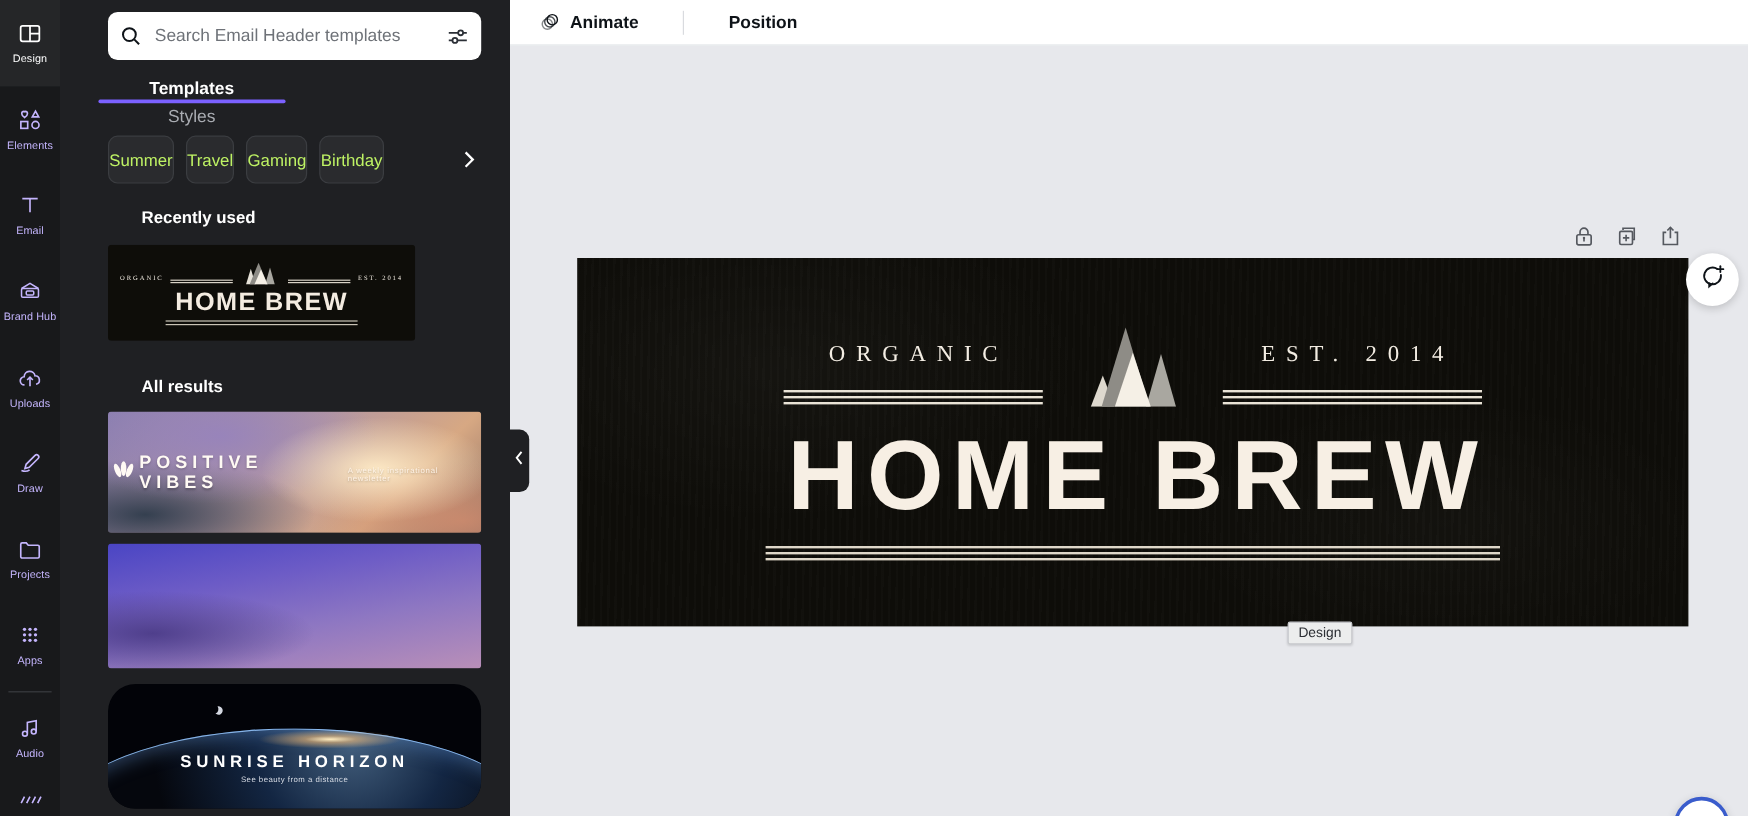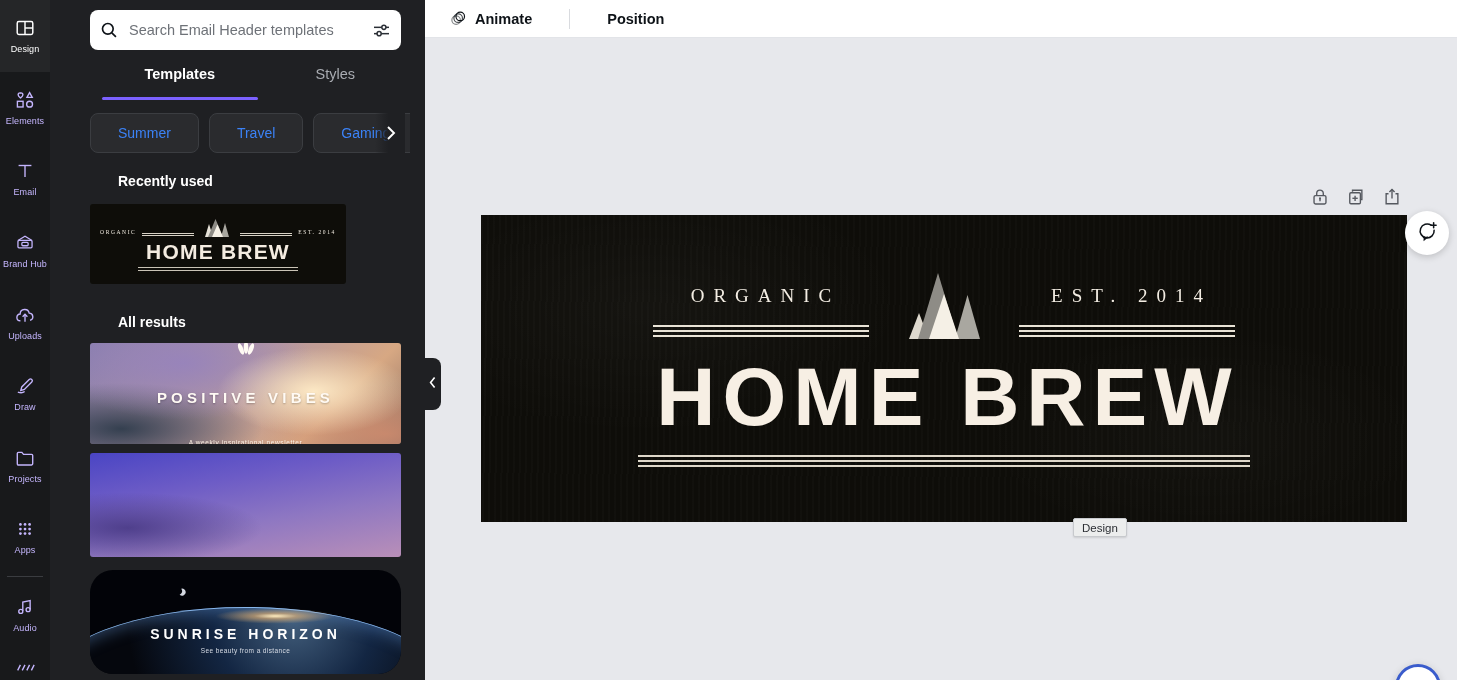--- a/index.html
+++ b/index.html
@@ -61,48 +61,49 @@
   .search-input {
     flex: 1; border: 0; outline: 0; background: transparent;
     font-family: "Liberation Sans", sans-serif;
     font-size: 14.5px; color: #0e1318;
     padding-left: 10px;
   }
   .search-input::placeholder { color: #6e7278; }
   .filter-ico { width: 19px; height: 19px; flex: 0 0 19px; color: #2b2f36; cursor: pointer; }
 
   .tabs {
-    position: absolute; left: 52px; top: 58px;
+    position: absolute; left: 32px; top: 58px;
     width: 311px; height: 38px;
     display: flex;
+    flex-direction: column;
   }
   .tab {
     width: 50%; text-align: center;
     font-size: 14.5px; color: #a9acb2;
     padding-top: 8px; cursor: pointer; position: relative;
   }
   .tab.active { color: #ffffff; font-weight: bold; }
   .tab .underline {
     position: absolute; left: 0; bottom: -4px;
     width: 100%; height: 3px; background: #7b61ff;
     border-radius: 2px;
   }
 
   .chips {
     position: absolute; left: 40px; top: 112px;
     width: 320px; height: 42px;
     display: flex; gap: 10px; align-items: center;
     overflow: hidden;
   }
   .chip {
-    height: 40px; padding: 0 27px;
+    height: 40px; padding: 0 0;
     display: flex; align-items: center;
     border: 1px solid #3b3d41; border-radius: 8px;
     background: #2a2b2e;
-    color: #3b82f6; font-size: 14px; white-space: nowrap;
+    color: #bef264; font-size: 14px; white-space: nowrap;
     cursor: pointer;
   }
   .chip-next {
     position: absolute; right: 20px; top: 112px;
     width: 30px; height: 42px;
     display: flex; align-items: center; justify-content: center;
     color: #ffffff; cursor: pointer;
     background: linear-gradient(90deg, rgba(31,32,35,0) 0%, #1f2023 45%);
   }
 
@@ -150,21 +151,21 @@
 
   
   .pv {
     width: 100%; height: 100%; position: relative;
     background:
       radial-gradient(ellipse 50% 70% at 72% 48%, rgba(255,236,200,.95) 0%, rgba(255,216,170,0) 62%),
       radial-gradient(ellipse 60% 80% at 30% 20%, rgba(150,130,190,.85) 0%, rgba(150,130,190,0) 70%),
       radial-gradient(ellipse 70% 70% at 10% 85%, rgba(40,55,70,.9) 0%, rgba(40,55,70,0) 65%),
       radial-gradient(ellipse 60% 70% at 95% 90%, rgba(210,140,110,.8) 0%, rgba(210,140,110,0) 70%),
       linear-gradient(135deg, #8a7fae 0%, #b598a0 45%, #d7a883 75%, #8d6f63 100%);
-    display: flex; flex-direction: column; align-items: center; justify-content: center; gap: 28px;
+    display: flex; flex-direction: row; align-items: center; justify-content: center;
   }
   .pv-mark { width: 26px; height: 16px; margin-bottom: 4px; }
   .pv-title {
     font-size: 15px; letter-spacing: 4.2px; font-weight: bold; color: #fffaf4;
     text-shadow: 0 1px 2px rgba(0,0,0,.25);
   }
   .pv-sub {
     font-size: 6.5px; letter-spacing: .6px; color: #fff3e6; margin-top: 5px;
     text-shadow: 0 1px 2px rgba(0,0,0,.25);
   }

